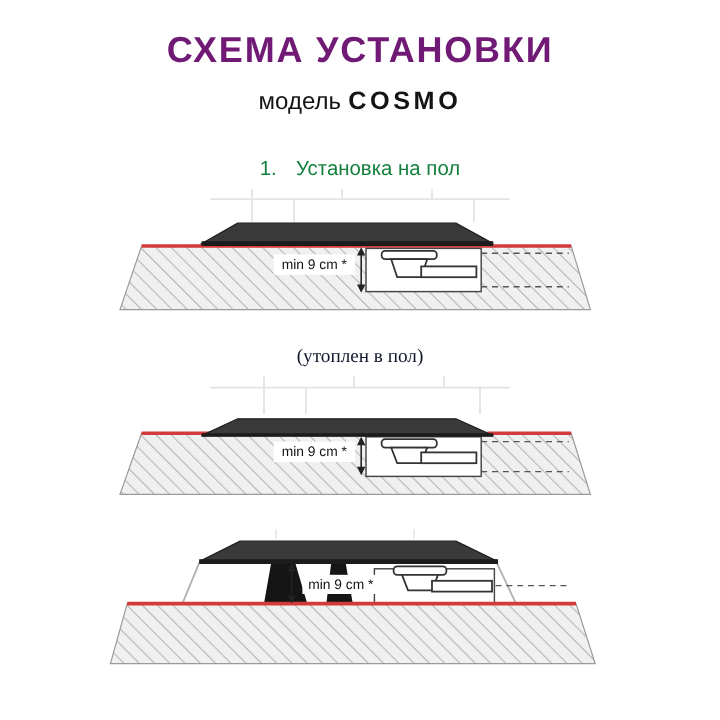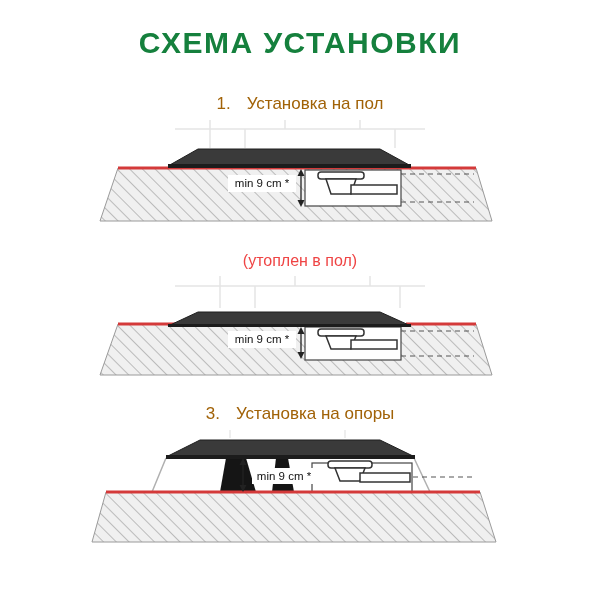--- a/index.html
+++ b/index.html
@@ -1,41 +1,44 @@
 <!DOCTYPE html>
 <html><head>
 <meta charset="utf-8">
 <style>
   html, body { margin: 0; padding: 0; background: #ffffff; }
   body { font-family: "Liberation Sans", sans-serif; color: #111; }
   .page { width: 600px; height: 600px; position: relative; overflow: hidden; background: #fff; margin: 0 auto; }
 
   .header { padding-top: 26px; text-align: center; }
-  .main-title { font-size: 30px; font-weight: 800; letter-spacing: 1.5px; color: #15803d; }
+  .main-title { font-size: 30px; font-weight: 800; letter-spacing: 1.5px; color: #701a75; }
   .subtitle { margin-top: 13px; font-size: 20px; color: #141414; }
   .subtitle .model-name { font-weight: 800; letter-spacing: 3px; margin-left: 6px; font-size: 21px; }
 
   .section { text-align: center; }
   .section-1 { margin-top: 34px; }
   .section-2 { margin-top: 26px; }
   .section-3 { margin-top: 24px; }
-  .section-heading { font-size: 17px; color: #a16207; }
+  .section-heading { font-size: 17px; color: #15803d; }
   .section-number { display: inline-block; margin-right: 16px; }
-  .section-subtitle { font-size: 16px; color: #ef4444; margin-top: 3px; }
+  .section-subtitle { font-size: 16px; color: #0f172a; margin-top: 3px; font-family: Liberation Serif, serif; }
   .illustration-wrap { margin-top: 6px; text-align: right; }
   svg { display: block; margin: 0 auto; }
   svg text { font-family: "Liberation Sans", sans-serif; }
 </style>
 </head>
 <body>
 
 <div class="page">
 
   <div class="header">
     <div class="main-title">СХЕМА УСТАНОВКИ</div>
+    <div class="subtitle">
+      <span>модель</span><span class="model-name">COSMO</span>
+    </div>
   </div>
 
   <div class="section section-1">
     <div class="section-heading">
       <span class="section-number">1.</span><span>Установка на пол</span>
     </div>
     <div class="illustration-wrap">
       <svg viewBox="0 0 440 106" width="440" height="106">
         <defs>
           <pattern id="hatchA" width="9" height="9" patternUnits="userSpaceOnUse" patternTransform="rotate(-45)">
@@ -132,23 +135,20 @@
           <text x="182" y="67" font-size="11.5" text-anchor="middle" fill="#111">min 9 cm *</text>
           <line x1="221" y1="55" x2="221" y2="79" stroke="#222" stroke-width="1.3"></line>
           <polygon points="221,51 217.5,58 224.5,58" fill="#222"></polygon>
           <polygon points="221,83 217.5,76 224.5,76" fill="#222"></polygon>
         </g>
       </svg>
     </div>
   </div>
 
   <div class="section section-3">
-    <div class="section-heading">
-      <span class="section-number">3.</span><span>Установка на опоры</span>
-    </div>
     <div class="illustration-wrap">
       <svg viewBox="0 0 440 118" width="440" height="118">
         <defs>
           <pattern id="hatchC" width="9" height="9" patternUnits="userSpaceOnUse" patternTransform="rotate(-45)">
             <rect width="9" height="9" fill="#f0f0f0"></rect>
             <line x1="0" y1="0" x2="0" y2="9" stroke="#b5b5b5" stroke-width="1.8"></line>
           </pattern>
         </defs>
 
         <g stroke="#e8e8e8" stroke-width="1.5">

